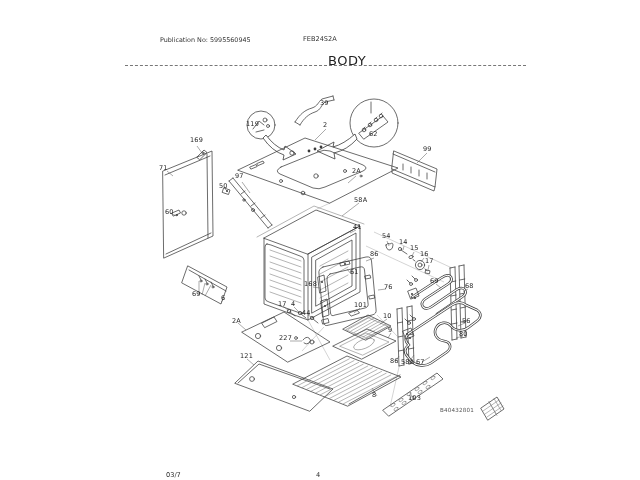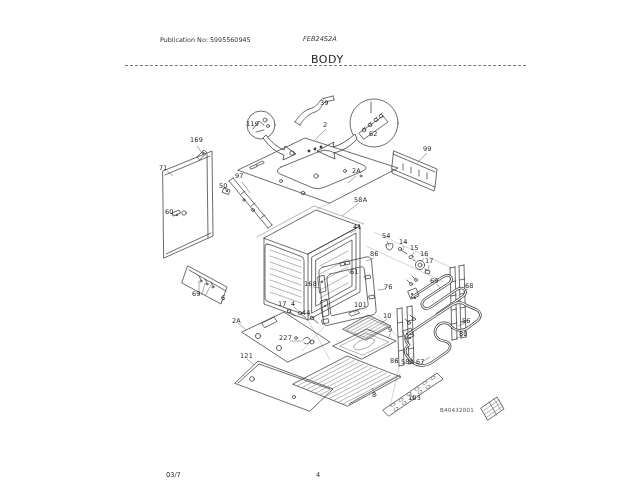--- a/index.html
+++ b/index.html
@@ -1,21 +1,21 @@
 <!DOCTYPE html>
 <html><head>
 <meta charset="utf-8">
 <style>
   html,body{margin:0;padding:0;background:#fff;}
   .page{position:relative;width:640px;height:480px;background:#fff;overflow:hidden;
         font-family:"DejaVu Sans","Liberation Sans",sans-serif;color:#2a2a2a;margin-top:20px;}
   .abs{position:absolute;line-height:1;white-space:nowrap;}
   .hdr-pub{left:160px;top:17px;font-size:6.4px;color:#333;}
-  .hdr-model{left:303px;top:16px;font-size:6.6px;color:#333;font-style:italic;}
-  .hdr-section{left:291px;top:34px;font-size:11px;letter-spacing:.5px;color:#222;padding-left:20px;}
+  .hdr-model{left:303px;top:16px;font-size:6.6px;color:#333;}
+  .hdr-section{left:308px;top:34px;font-size:13px;letter-spacing:.5px;color:#222;padding-left:20px;}
   .rule{position:absolute;left:125px;top:45px;width:401px;border-top:1px dashed #777;}
   .ft-date{left:166px;top:452px;font-size:6.6px;}
   .ft-page{left:316px;top:452px;font-size:6.6px;}
   .diag-code{left:440px;top:388px;font-size:5.6px;color:#555;letter-spacing:.2px;}
   .part{position:absolute;font-size:6.5px;letter-spacing:.2px;color:#1f1f1f;line-height:1;white-space:nowrap;}
   svg{position:absolute;left:0;top:0;}
   .ink{stroke:#3b3b3b;stroke-width:.75;fill:none;stroke-linecap:round;stroke-linejoin:round;}
   .thin{stroke:#6a6a6a;stroke-width:.5;fill:none;}
   .lite{stroke:#a9a9a9;stroke-width:.5;fill:none;}
   .lead{stroke:#555;stroke-width:.5;fill:none;}

